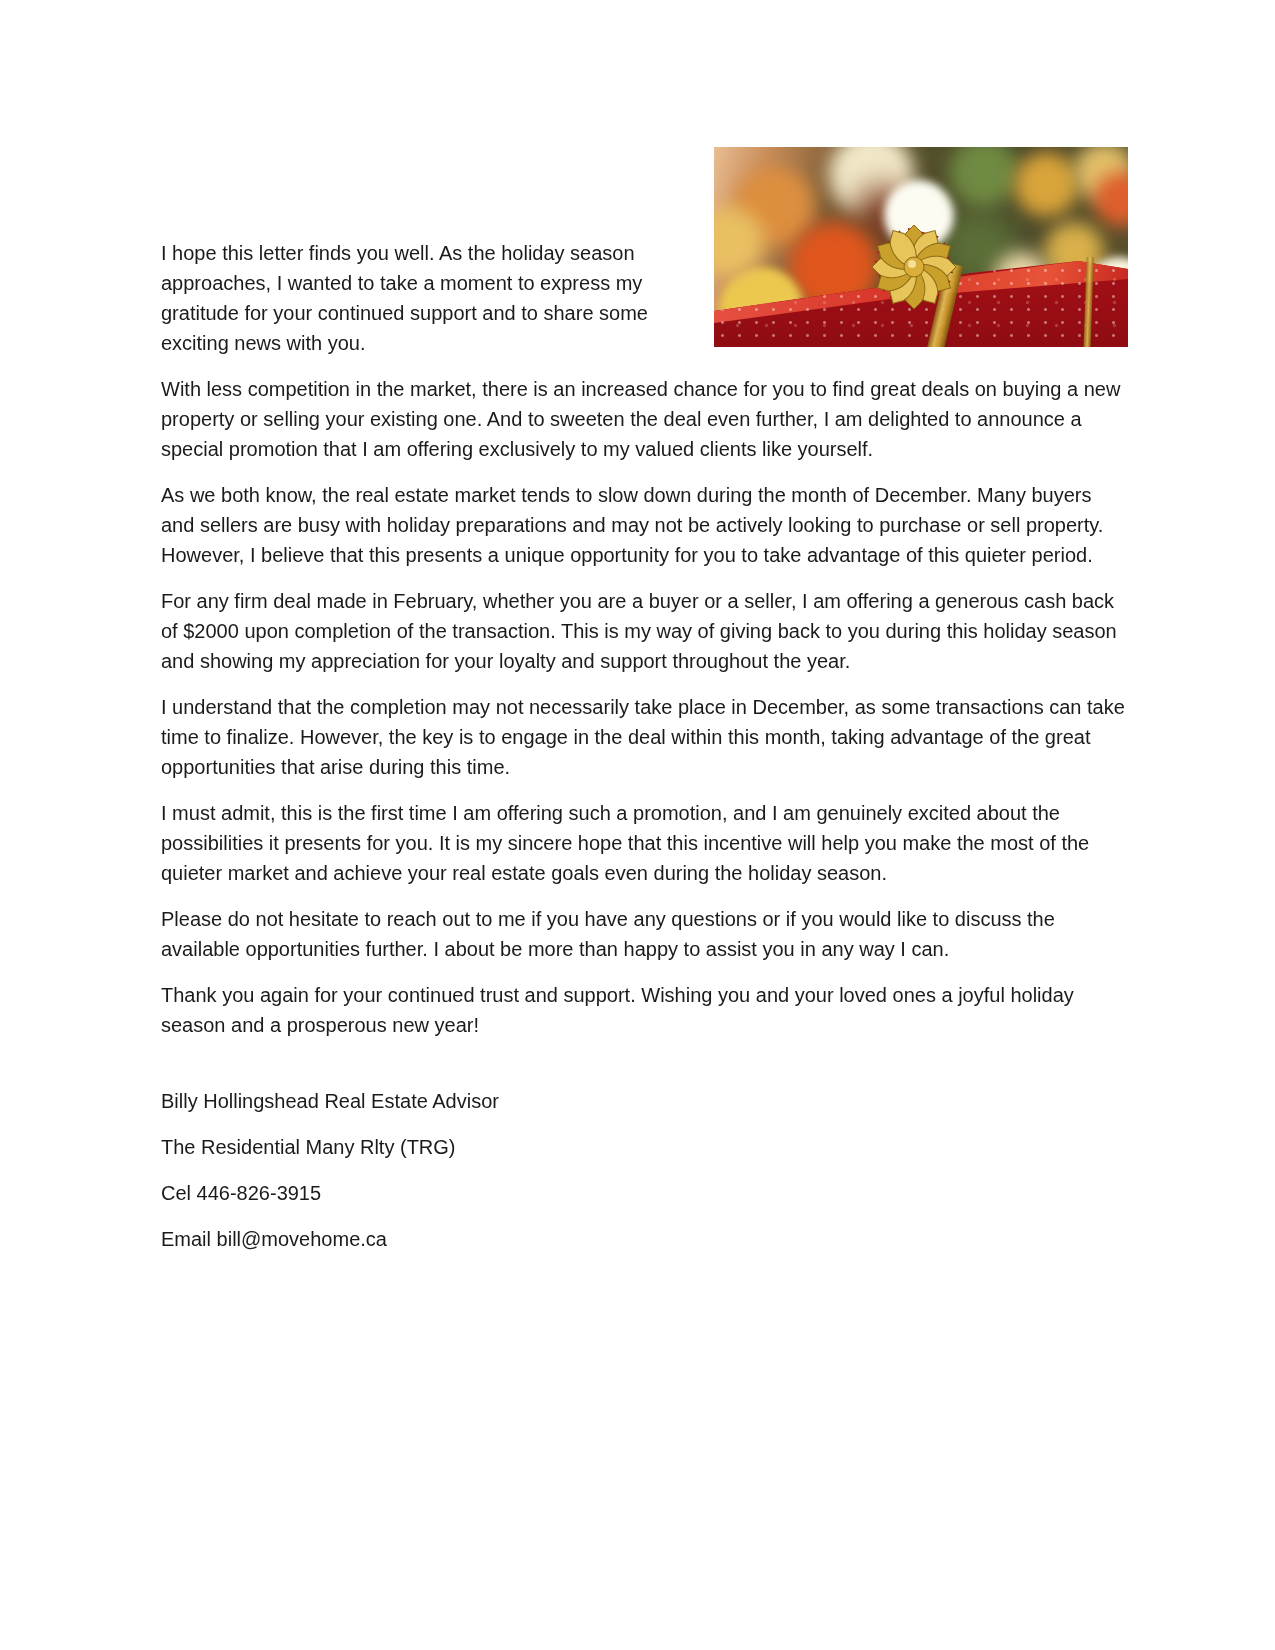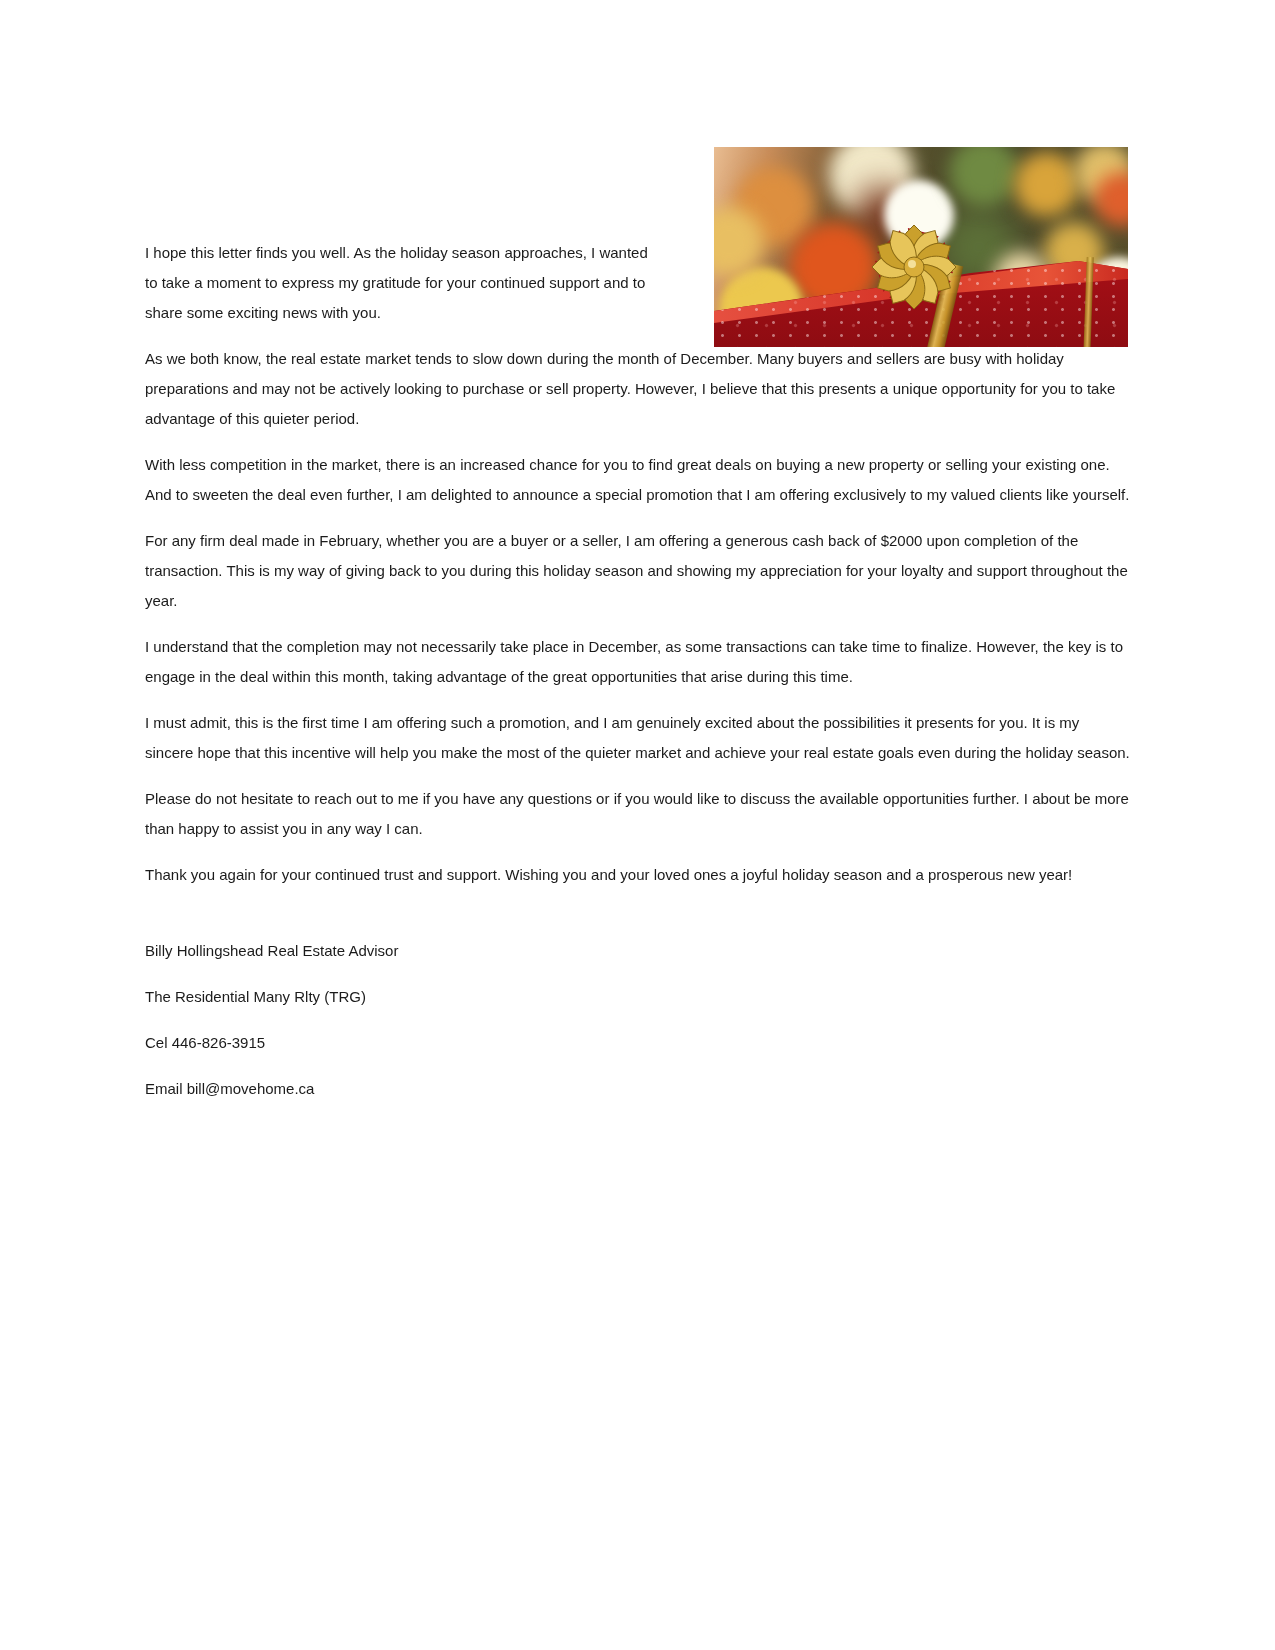--- a/index.html
+++ b/index.html
@@ -11,22 +11,22 @@
     font-family:"Liberation Sans", sans-serif;
     color:#1b1b1b;
     overflow:hidden;
   }
   .content{
     position:absolute;
     left:145px;top:238px;
     width:985px;
   }
   .content p{
-    margin:0 0 16px 0;
-    font-size:15px;
+    margin:0 0 16px 16px;
+    font-size:20px;
     line-height:30px;
     color:#1b1b1b;
   }
   p.first-para{width:505px;}
   p.closing{margin-top:62px;}
   p.sig-name{margin-top:46px;}
 
   
   .photo{
     position:absolute;
@@ -125,22 +125,22 @@
           <path transform="rotate(330)" fill="#e7c55a" d="M0,2 C-10,-8 -14,-22 -8,-34 L0,-42 L8,-34 C14,-22 10,-8 0,2 Z"></path>
         </g>
         <circle r="10" fill="#d9ae3a" stroke="#8a6a14" stroke-width="1"></circle>
         <circle r="4" cx="-2" cy="-3" fill="#f4e09a"></circle>
       </g>
     </svg>
   </div>
 
   <div class="content">
     <p class="first-para">I hope this letter finds you well. As the holiday season approaches, I wanted to take a moment to express my gratitude for your continued support and to share some exciting news with you.</p>
+    <p>With less competition in the market, there is an increased chance for you to find great deals on buying a new property or selling your existing one. And to sweeten the deal even further, I am delighted to announce a special promotion that I am offering exclusively to my valued clients like yourself.</p>
     <p>As we both know, the real estate market tends to slow down during the month of December. Many buyers and sellers are busy with holiday preparations and may not be actively looking to purchase or sell property. However, I believe that this presents a unique opportunity for you to take advantage of this quieter period.</p>
-    <p>With less competition in the market, there is an increased chance for you to find great deals on buying a new property or selling your existing one. And to sweeten the deal even further, I am delighted to announce a special promotion that I am offering exclusively to my valued clients like yourself.</p>
     <p>For any firm deal made in February, whether you are a buyer or a seller, I am offering a generous cash back of $2000 upon completion of the transaction. This is my way of giving back to you during this holiday season and showing my appreciation for your loyalty and support throughout the year.</p>
     <p>I understand that the completion may not necessarily take place in December, as some transactions can take time to finalize. However, the key is to engage in the deal within this month, taking advantage of the great opportunities that arise during this time.</p>
     <p>I must admit, this is the first time I am offering such a promotion, and I am genuinely excited about the possibilities it presents for you. It is my sincere hope that this incentive will help you make the most of the quieter market and achieve your real estate goals even during the holiday season.</p>
     <p>Please do not hesitate to reach out to me if you have any questions or if you would like to discuss the available opportunities further. I about be more than happy to assist you in any way I can.</p>
     <p>Thank you again for your continued trust and support. Wishing you and your loved ones a joyful holiday season and a prosperous new year!</p>
 
 
     <p class="sig-name">Billy Hollingshead Real Estate Advisor</p>
     <p>The Residential Many Rlty (TRG)</p>
     <p>Cel 446-826-3915</p>

